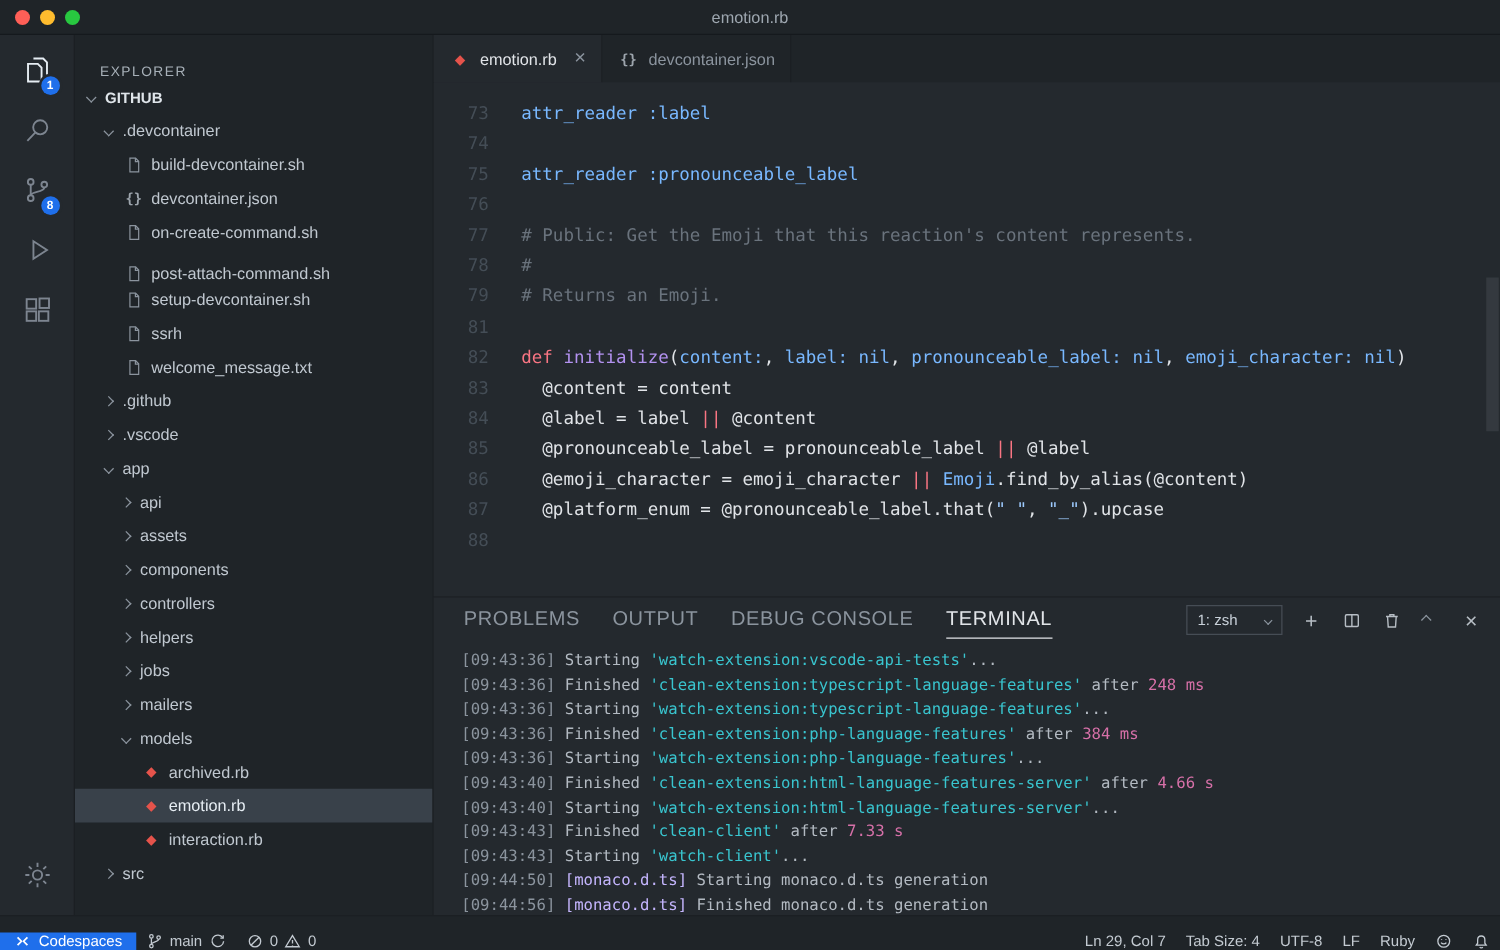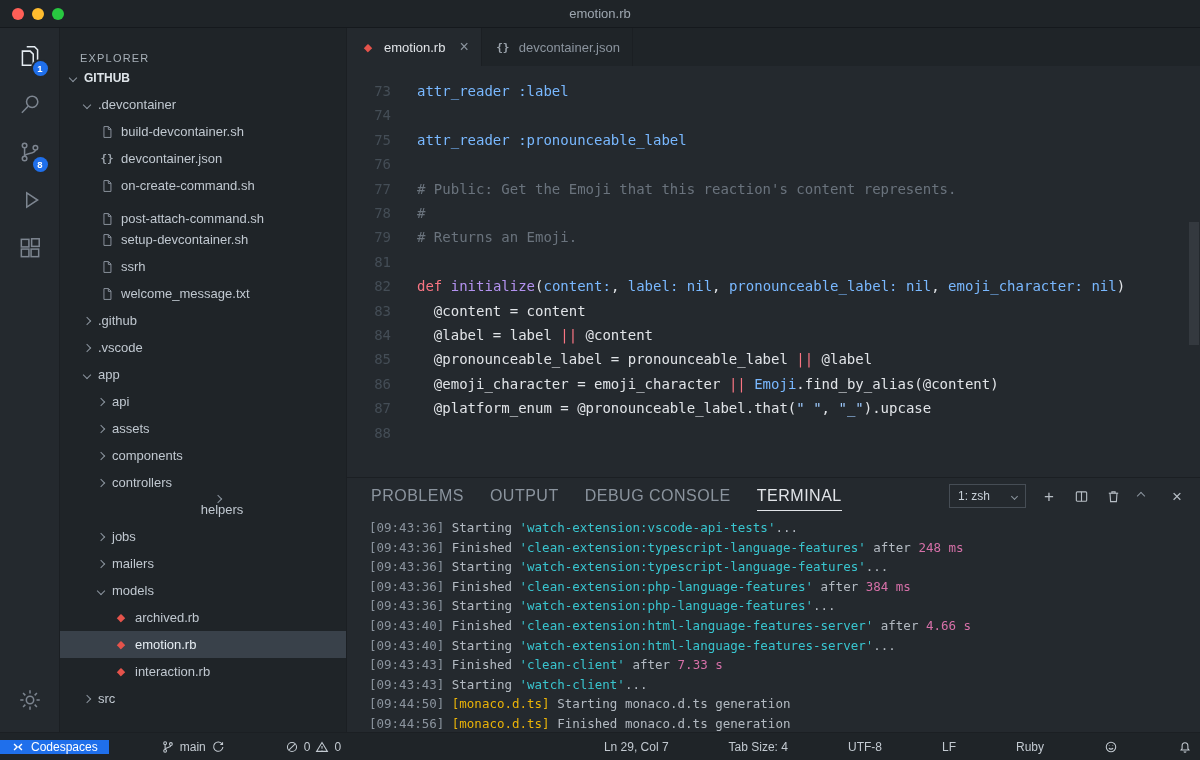--- a/index.html
+++ b/index.html
@@ -82,26 +82,26 @@
                   border:1px solid #464d55; font-size:12px; color:#c9d1d9; cursor:pointer; }
   .shell-select .chev { margin:0; width:5px; height:5px; }
   .pa-icon { color:#b6bdc4; cursor:pointer; display:flex; align-items:center; justify-content:center;
              width:18px; height:18px; font-size:17px; font-weight:300; line-height:1; }
   .pa-icon svg { width:15px; height:15px; stroke:currentColor; fill:none; stroke-width:1.2; }
 
   .terminal { flex:1; overflow:hidden; padding:4px 0 0 22px;
               font-family:"DejaVu Sans Mono",monospace; font-size:12.5px; }
   .term-line { line-height:19.6px; white-space:pre; }
   .tm-g{color:#8b949e} .tm-t{color:#b3bac2} .tm-cy{color:#39c5cf}
-  .tm-m{color:#d670a8} .tm-y{color:#eab308}
+  .tm-m{color:#d670a8} .tm-y{color:#c4b5fd}
 
   
   .statusbar { height:28px; background:#1f2428; border-top:1px solid #1b1f23;
                display:flex; align-items:stretch; font-size:12px; color:#c3cad1; }
-  .sb-left, .sb-right { display:flex; align-items:center;gap:44px; }
+  .sb-left, .sb-right { display:flex; align-items:flex-end; }
   .sb-right { margin-left:auto; }
   .sb-item { display:flex; align-items:center; gap:5px; padding:0 8px; cursor:pointer; white-space:nowrap; }
   .sb-item svg { width:14px; height:14px; stroke:currentColor; fill:none; stroke-width:1.2; }
   .sb-codespaces { background:#1f6feb; color:#ffffff; padding:0 11px; gap:6px; }
 </style>
 </head>
 <body>
 
 <div class="titlebar">
   <div class="traffic-lights">
@@ -251,21 +251,21 @@
           <span class="tree-label">assets</span>
         </div>
         <div class="tree-row" style="padding-left: 38px;">
           <span class="chev right"></span>
           <span class="tree-label">components</span>
         </div>
         <div class="tree-row" style="padding-left: 38px;">
           <span class="chev right"></span>
           <span class="tree-label">controllers</span>
         </div>
-        <div class="tree-row" style="padding-left: 38px; flex-direction: column;">
+        <div class="tree-row" style="padding-left: 38px;">
           <span class="chev right"></span>
           <span class="tree-label">helpers</span>
         </div>
         <div class="tree-row" style="padding-left: 38px;">
           <span class="chev right"></span>
           <span class="tree-label">jobs</span>
         </div>
         <div class="tree-row" style="padding-left: 38px;">
           <span class="chev right"></span>
           <span class="tree-label">mailers</span>

